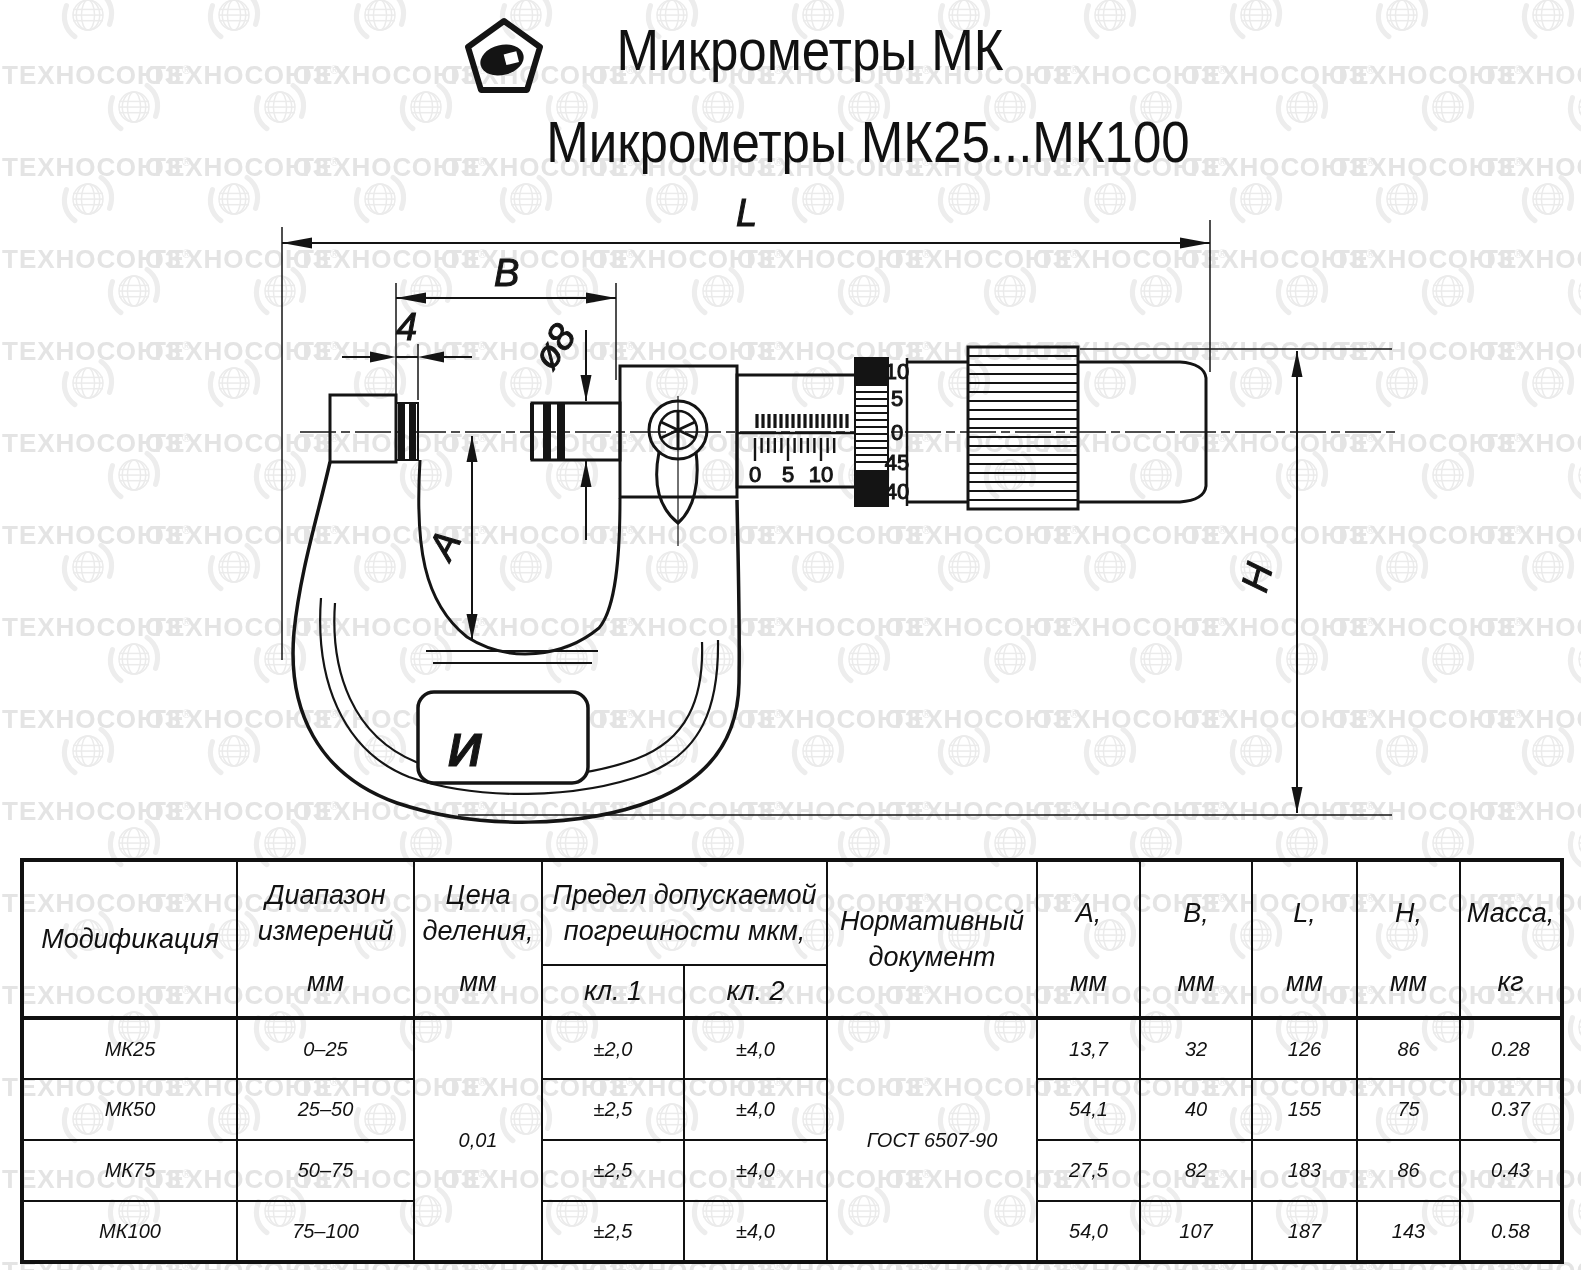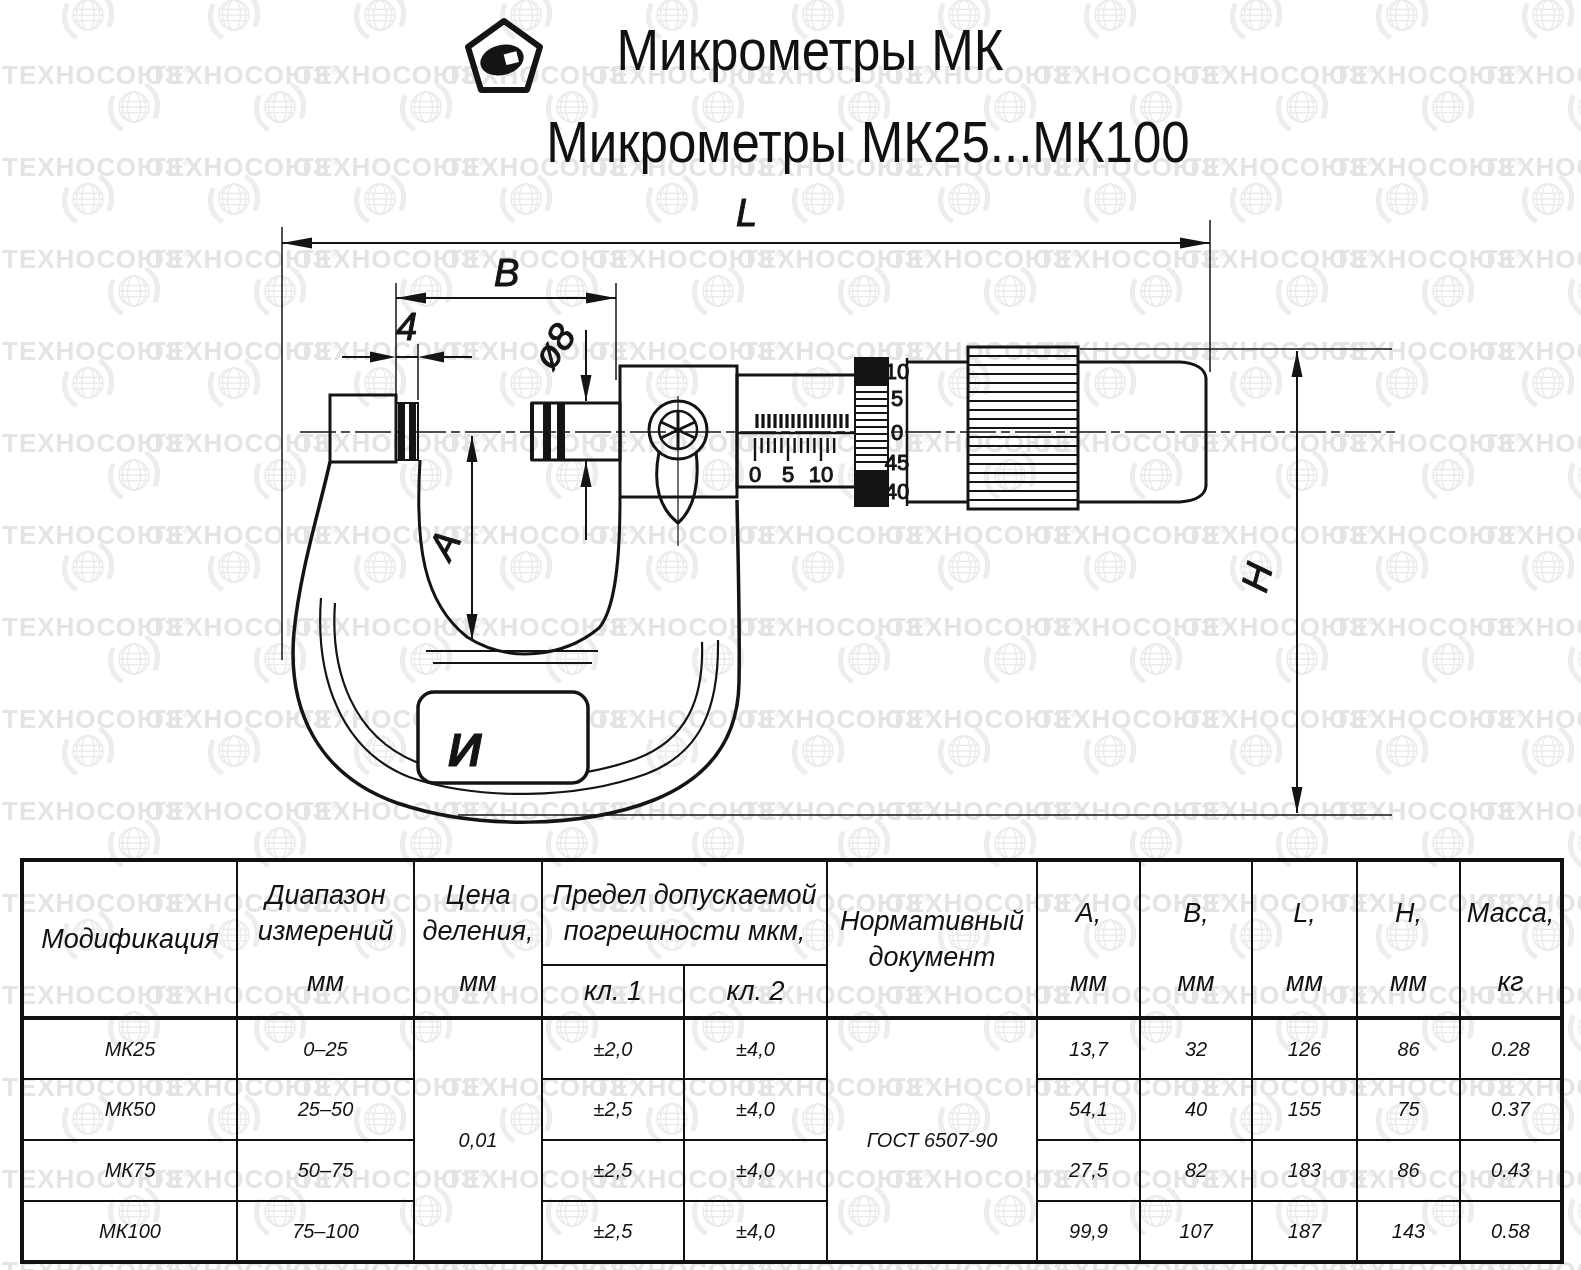--- a/index.html
+++ b/index.html
@@ -1011,20 +1011,20 @@
       <td>82</td>
       <td>183</td>
       <td>86</td>
       <td>0.43</td>
     </tr>
     <tr class="body-row">
       <td>МК100</td>
       <td>75–100</td>
       <td>±2,5</td>
       <td>±4,0</td>
-      <td>99,9</td>
+      <td>54,0</td>
       <td>107</td>
       <td>187</td>
       <td>143</td>
       <td>0.58</td>
     </tr>
   </tbody>
 </table>
 
 </body></html>

